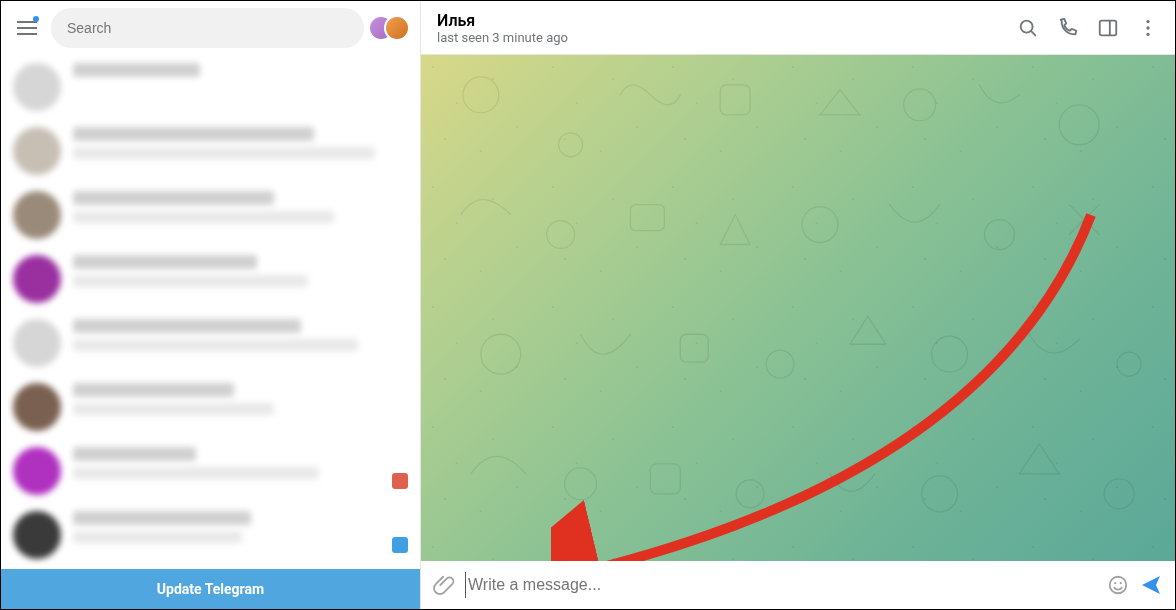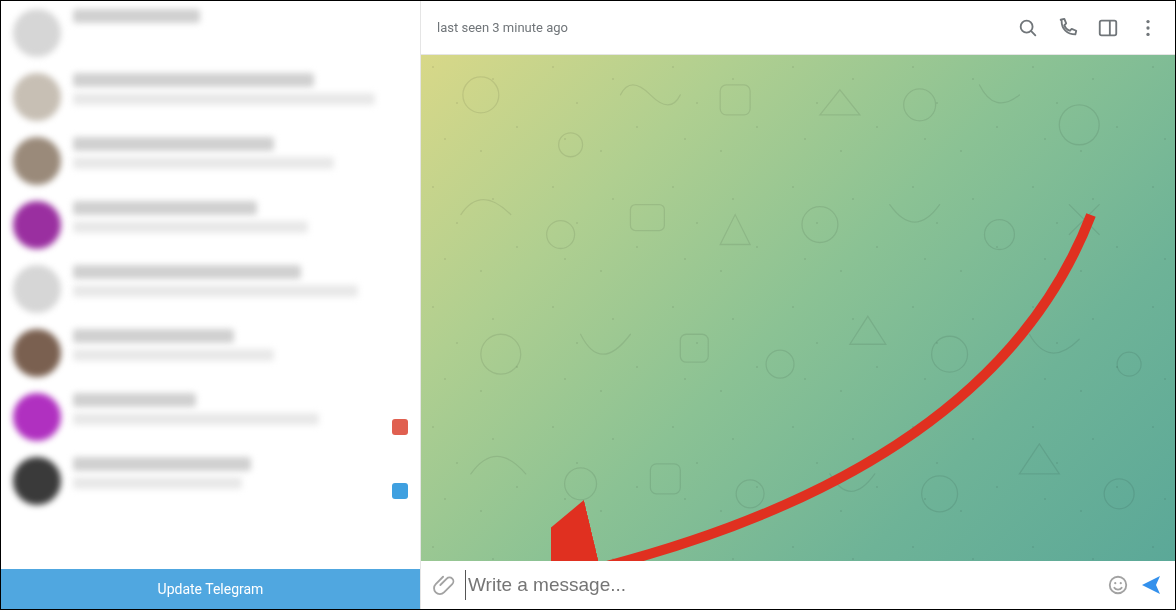--- a/index.html
+++ b/index.html
@@ -14,51 +14,64 @@
 .tiny-avatar { width: 26px; height: 26px; border-radius: 50%; border: 2px solid #fff; margin-left: -10px; }
 .ta1 { background: linear-gradient(135deg,#c98fe0,#a56cc0); }
 .ta2 { background: linear-gradient(135deg,#f0a050,#d07020); }
 .chat-list { flex: 1; overflow: hidden; }
 .chat-item { display: flex; align-items: flex-start; padding: 8px 12px; gap: 12px; cursor: pointer; }
 .chat-avatar { width: 48px; height: 48px; border-radius: 50%; flex-shrink: 0; filter: blur(3px); }
 .chat-info { flex: 1; min-width: 0; }
 .chat-title { height: 14px; background: #d0d0d0; border-radius: 3px; margin-bottom: 6px; filter: blur(3px); }
 .chat-preview { height: 12px; background: #e8e8e8; border-radius: 3px; filter: blur(3px); }
 .chat-badge { width: 16px; height: 16px; border-radius: 3px; flex-shrink: 0; margin-top: 26px; }
-.update-bar { height: 40px; background: #50a7e0; color: #fff; display: flex; align-items: center; justify-content: center; font-size: 14px; font-weight: 400; cursor: pointer; }
+.update-bar { height: 40px; background: #50a7e0; color: #fff; display: flex; align-items: center; justify-content: center; font-size: 14px; font-weight: 700; cursor: pointer; }
 .main { flex: 1; display: flex; flex-direction: column; background: #fff; }
 .main-header { height: 54px; display: flex; align-items: center; padding: 0 16px; border-bottom: 1px solid #e5e5e5; }
 .chat-header-info { flex: 1; }
 .chat-name { font-size: 16px; font-weight: 600; color: #000; }
 .chat-status { font-size: 13px; color: #707579; }
 .header-actions { display: flex; gap: 18px; align-items: center; color: #707579; }
 .header-icon { cursor: pointer; display: flex; align-items: center; }
 .chat-body { flex: 1; position: relative; background: linear-gradient(135deg, #d8d888 0%, #b0cf90 25%, #8bc294 50%, #6eb397 75%, #5ba898 100%); overflow: hidden; }
 .doodle-pattern { position: absolute; inset: 0; opacity: 0.06; background-image:
   radial-gradient(circle at 10% 10%, #000 1px, transparent 1px),
   radial-gradient(circle at 30% 40%, #000 1px, transparent 1px),
   radial-gradient(circle at 60% 20%, #000 1px, transparent 1px),
   radial-gradient(circle at 80% 60%, #000 1px, transparent 1px),
   radial-gradient(circle at 50% 80%, #000 1px, transparent 1px),
   radial-gradient(circle at 20% 70%, #000 1px, transparent 1px);
   background-size: 120px 120px; }
 .doodle-layer { position:absolute; inset:0; opacity:0.08; }
 .arrow-annotation { position: absolute; pointer-events: none; }
 .compose { height: 48px; display: flex; align-items: center; padding: 0 12px; gap: 10px; background: #fff; }
 .compose-icon { color: #a2a2a2; cursor: pointer; display: flex; }
-.compose-input { flex: 1; border: none; outline: none; font-size: 19px; color: #707579; background: transparent; padding: 4px 0; border-left: 1px solid #555; padding-left: 2px; }
+.compose-input { flex: 1; border: none; outline: none; font-size: 16px; color: #707579; background: transparent; padding: 4px 0; border-left: 1px solid #555; padding-left: 2px; }
 .send-icon { color: #3390ec; }
 svg { display: block; }
 </style>
 </head>
 <body>
 
 <div class="app">
 
   <div class="sidebar">
+    <div class="sidebar-header">
+      <div class="menu-btn">
+        <svg width="20" height="14" viewBox="0 0 20 14">
+            <path d="M0 1h20M0 7h20M0 13h20" stroke="#707579" stroke-width="2"></path>
+          </svg>
+        <span class="menu-dot"></span>
+      </div>
+      <input class="search-input" placeholder="Search" style="">
+      <div class="tiny-avatars">
+        <div class="tiny-avatar ta1"></div>
+        <div class="tiny-avatar ta2"></div>
+      </div>
+    </div>
     <div class="chat-list" id="chat-list">
         <div class="chat-item">
           <div class="chat-avatar" style="background: rgb(214, 214, 214);"></div>
           <div class="chat-info">
             <div class="chat-title" style="width: 38%;"></div>
             <div class="chat-preview" style="width: 0%;"></div>
           </div>
         </div>
         <div class="chat-item">
           <div class="chat-avatar" style="background: rgb(199, 191, 180);"></div>
@@ -112,20 +125,21 @@
           <div class="chat-badge" style="background: rgb(63, 160, 224);"></div>
         </div>
         <div class="chat-item"></div>
       </div>
     <div class="update-bar">Update Telegram</div>
   </div>
 
   <div class="main">
     <div class="main-header">
       <div class="chat-header-info">
+        <div class="chat-name">Илья</div>
         <div class="chat-status">last seen 3 minute ago</div>
       </div>
       <div class="header-actions">
         <span class="header-icon">
           <svg width="22" height="22" viewBox="0 0 24 24" fill="none">
               <circle cx="10.5" cy="10.5" r="6.5" stroke="#707579" stroke-width="2"></circle>
               <path d="M20 20l-4.5-4.5" stroke="#707579" stroke-width="2" stroke-linecap="round"></path>
             </svg>
         </span>
         <span class="header-icon">

